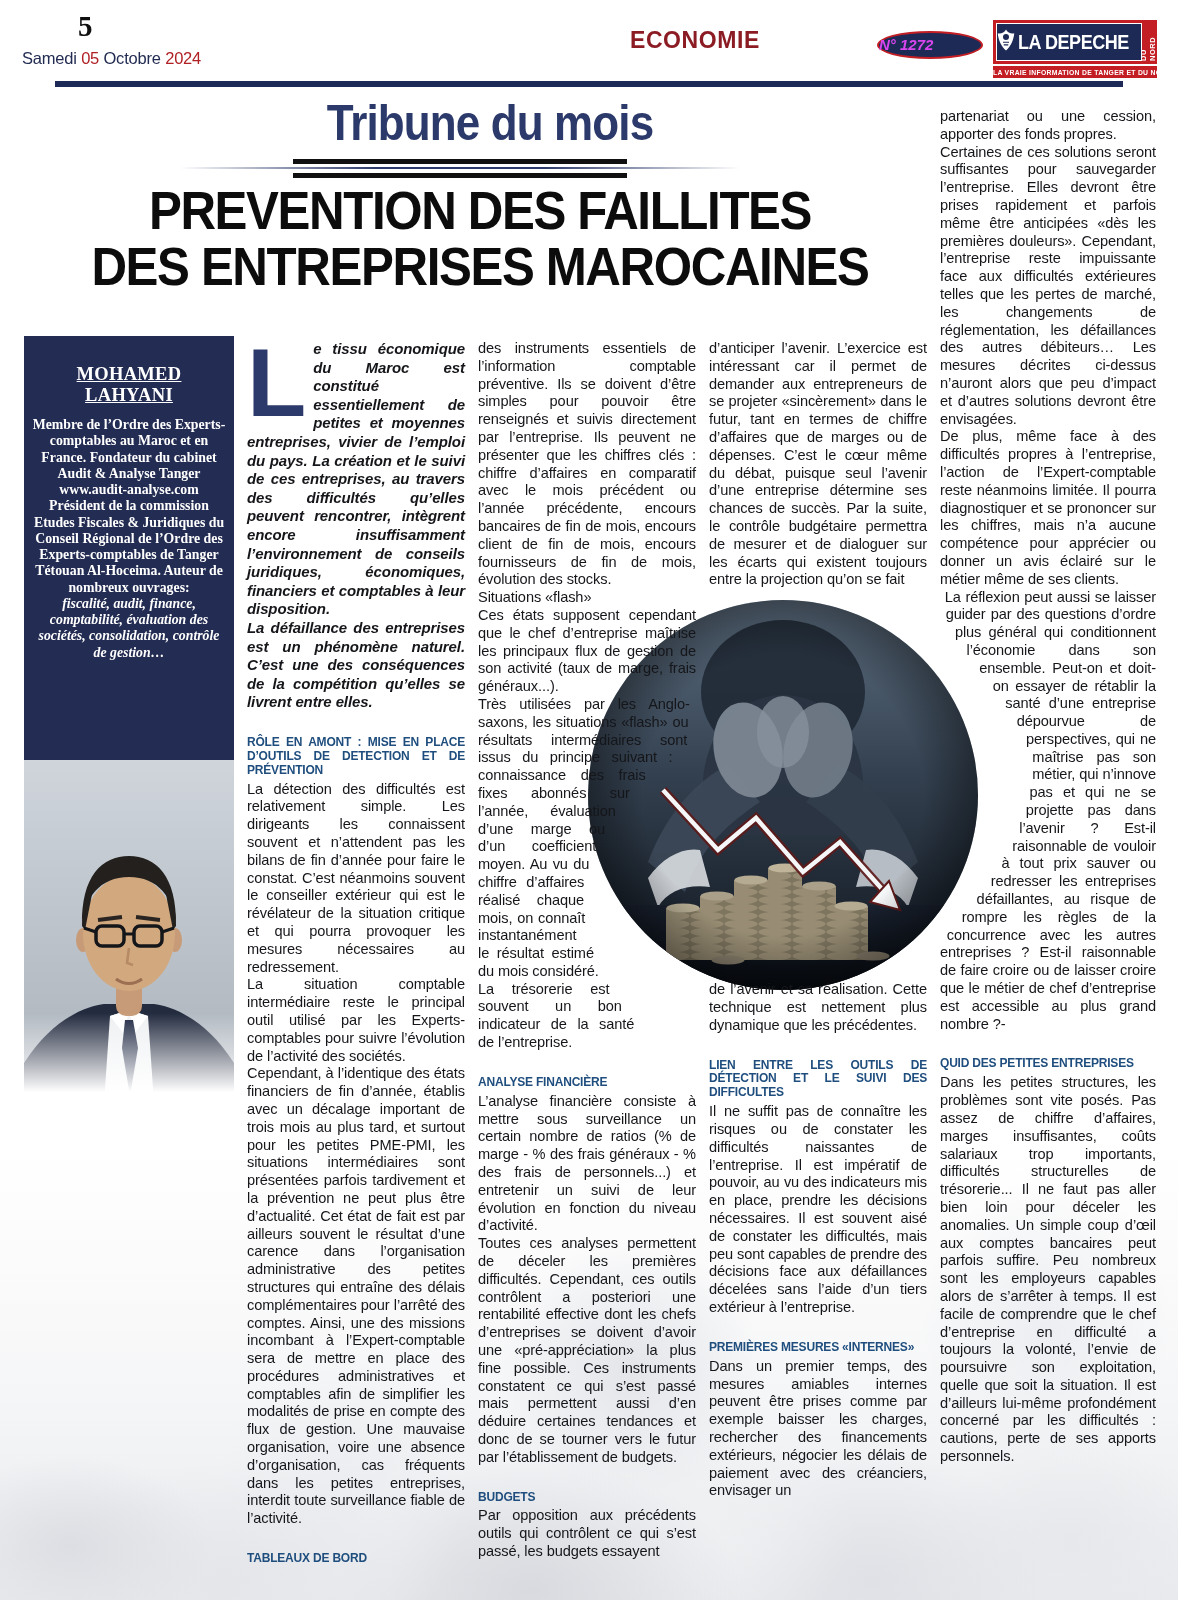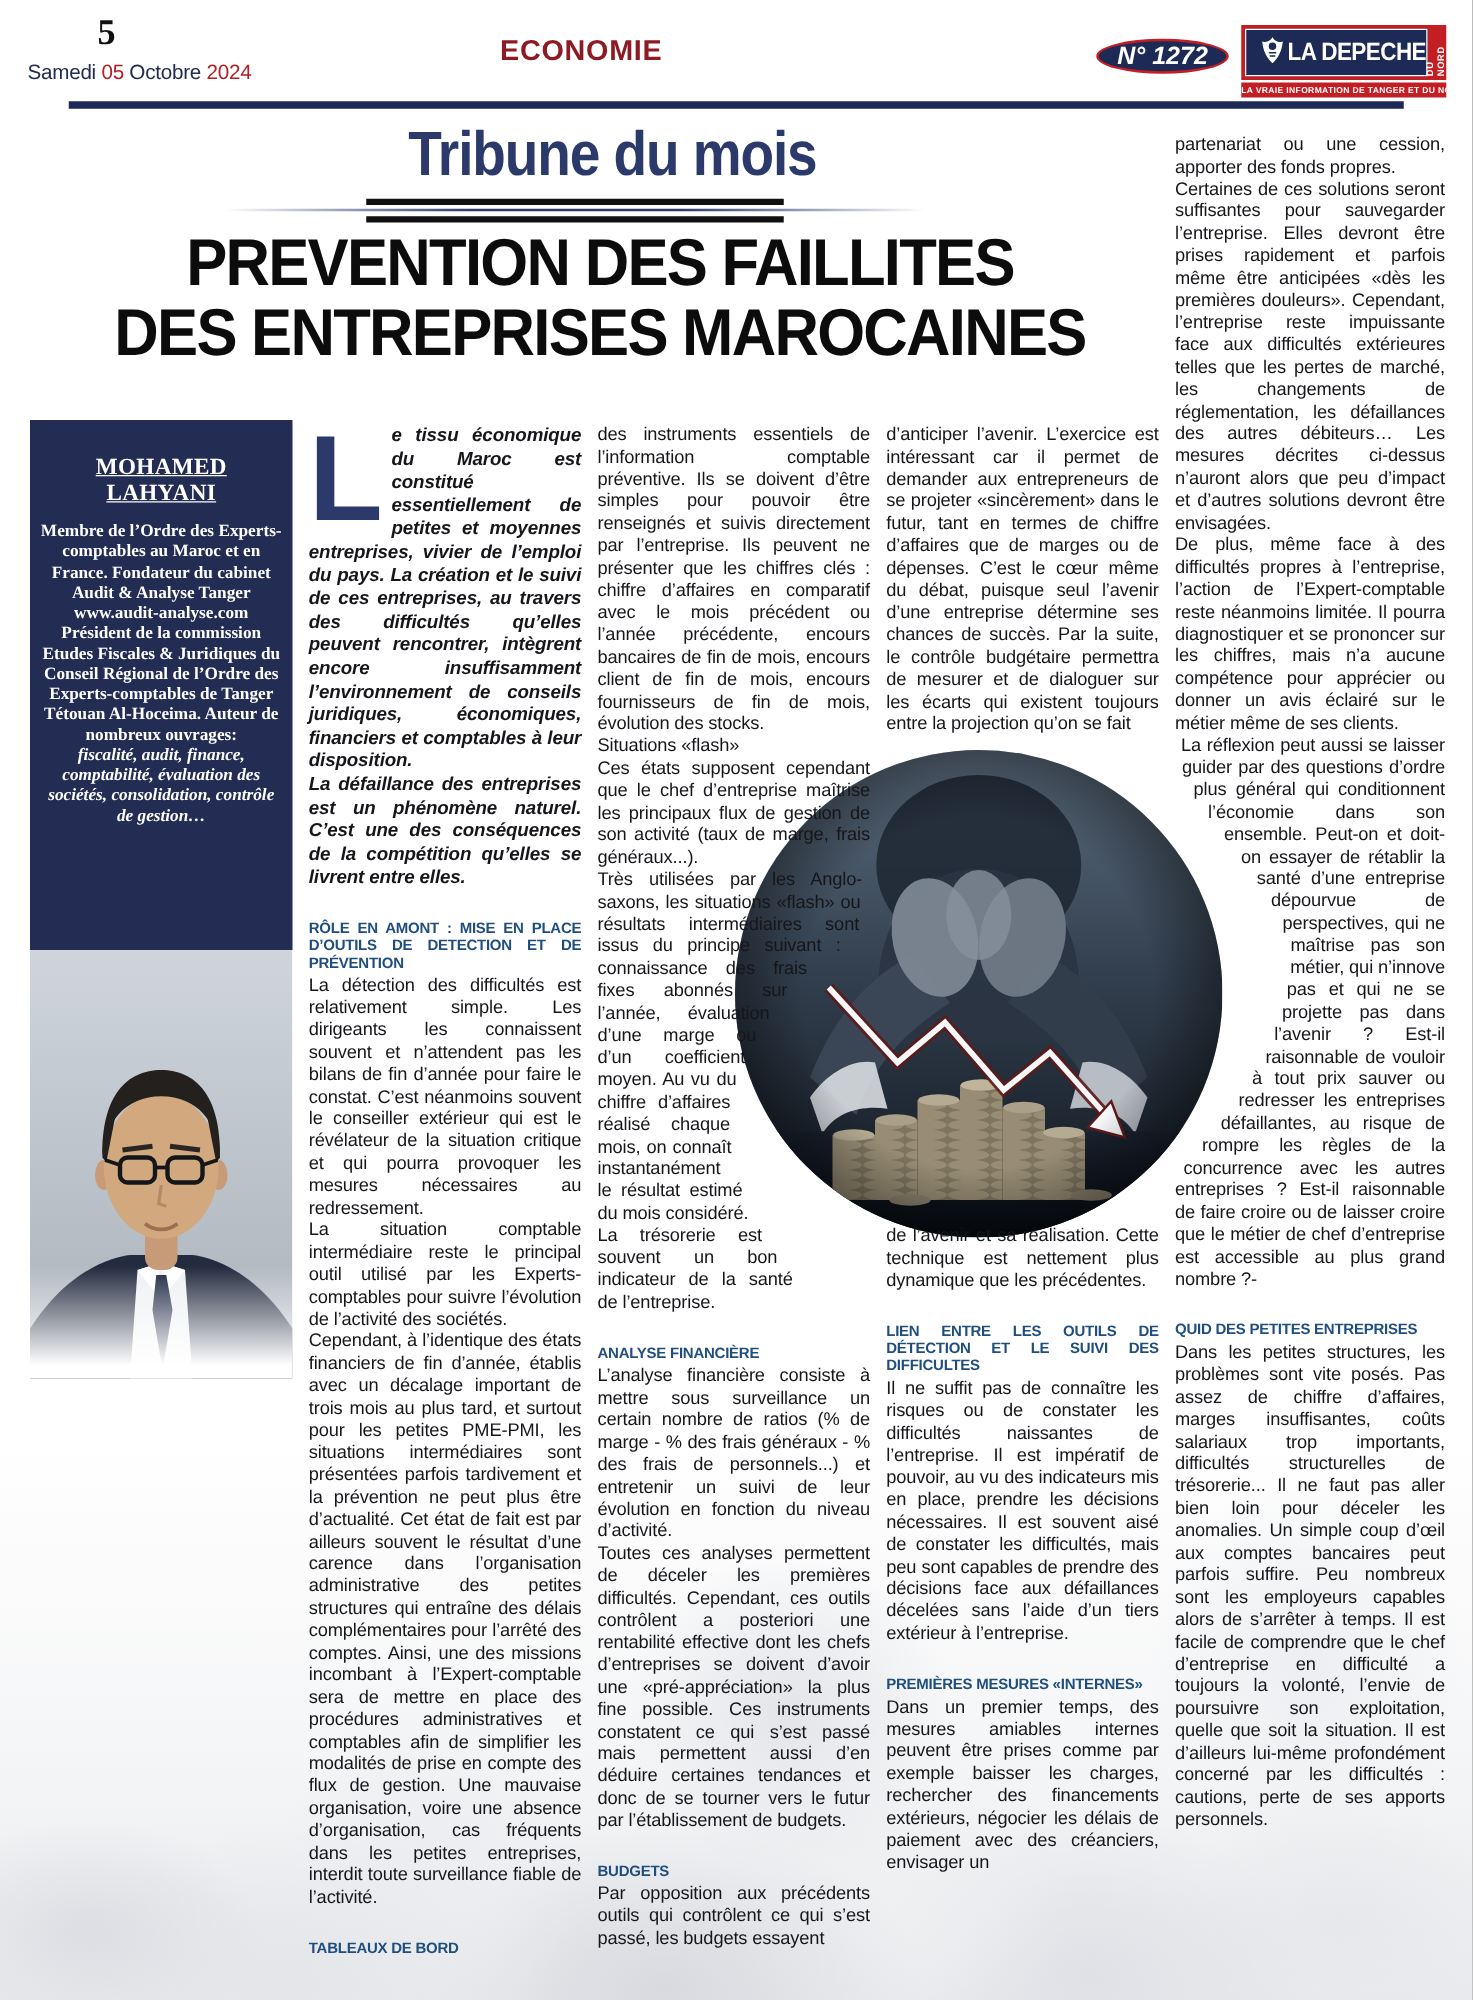--- a/index.html
+++ b/index.html
@@ -22,30 +22,30 @@
     background:radial-gradient(closest-side, #e3e5e9 0%, rgba(227,229,233,0) 100%);}
   .patch-e{left:920px;top:1180px;width:250px;height:300px;
     background:radial-gradient(closest-side, #eceef1 0%, rgba(236,238,241,0) 100%);}
 
   
   .pagenum{position:absolute;left:78px;top:10px;font-family:"Liberation Serif",serif;
     font-weight:bold;font-size:29px;color:#101010;z-index:2;}
   .dateline{position:absolute;left:22px;top:49px;font-size:16.5px;font-weight:normal;
     color:#232c52;z-index:2;letter-spacing:-0.2px;}
   .dateline .dr{color:#b02025;}
-  .section{position:absolute;left:400px;top:27px;width:360px;text-align:left;
+  .section{position:absolute;left:400px;top:27px;width:360px;text-align:right;
     font-size:23px;font-weight:bold;color:#8c1c24;letter-spacing:.6px;z-index:2;}
   .issue-badge{position:absolute;left:877px;top:31px;width:106px;height:28px;
-    background:#1c2a55;border:2px solid #c41e25;border-radius:50%;color:#ffffff;
-    font-style:italic;font-weight:bold;font-size:20px;text-align:center;line-height:24px;
+    background:#1c2a55;border:2px solid #c41e25;border-radius:50%;color:#d946ef;
+    font-style:italic;font-weight:bold;font-size:15px;line-height:24px;
     z-index:2;box-sizing:border-box;}
   .masthead{position:absolute;left:993px;top:20px;width:164px;z-index:2;}
   .mast-main{background:#c41e25;padding:3px;display:flex;height:44px;box-sizing:border-box;}
   .mast-field{background:#1c2a55;flex:1;display:flex;align-items:center;gap:3px;
-    padding:0 12px;border:1px solid #fff;overflow:hidden;}
+    padding:0 0;border:1px solid #fff;overflow:hidden;}
   .mast-title{color:#fff;font-weight:bold;font-size:20px;letter-spacing:-0.5px;
     transform:scaleX(.9);transform-origin:left center;white-space:nowrap;}
   .mast-edition{width:12px;color:#fff;writing-mode:vertical-rl;transform:rotate(180deg);
     font-size:7.5px;font-weight:bold;letter-spacing:.5px;display:flex;align-items:center;
     justify-content:center;}
   .mast-tagline{margin-top:2px;background:#c41e25;color:#fff;font-size:6.8px;font-weight:bold;
     text-align:center;letter-spacing:.3px;padding:3px 0 2px;white-space:nowrap;overflow:hidden;}
   .header-rule{position:absolute;left:55px;top:81px;width:1068px;height:6px;
     background:#1d2956;z-index:2;}
 

